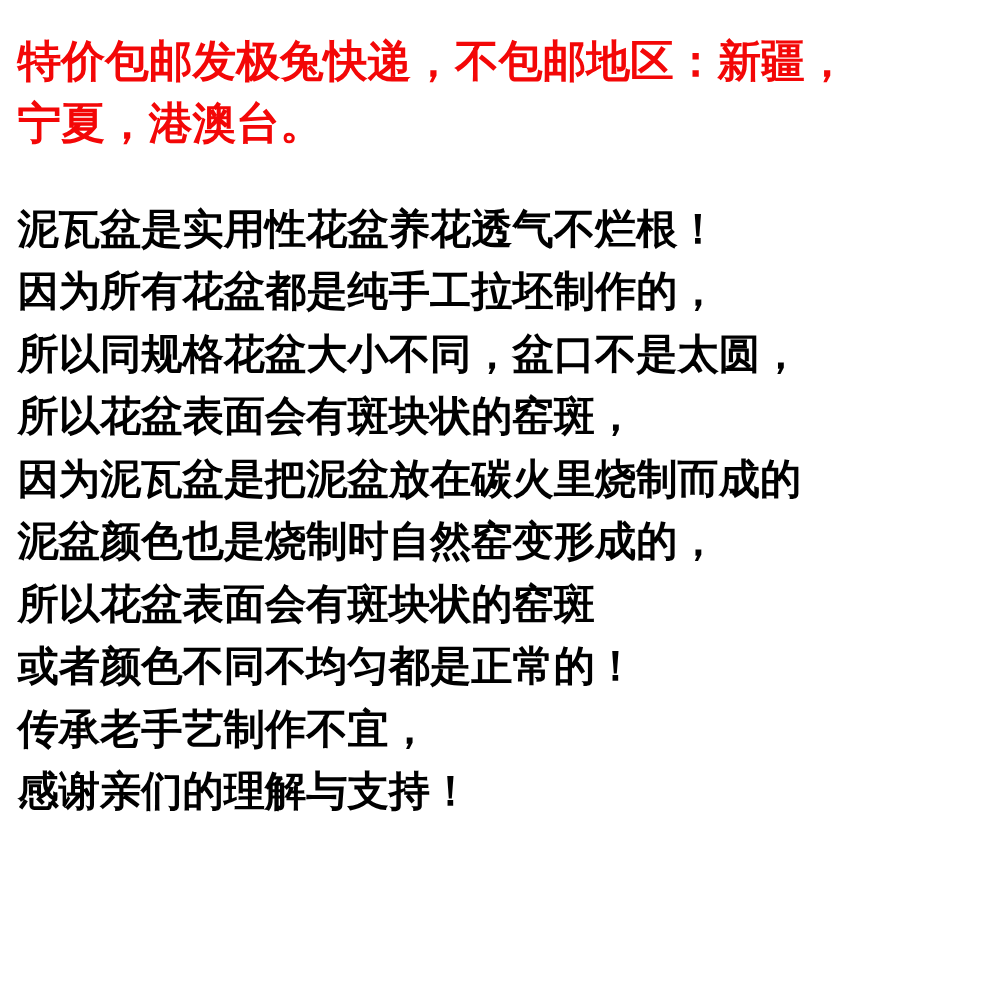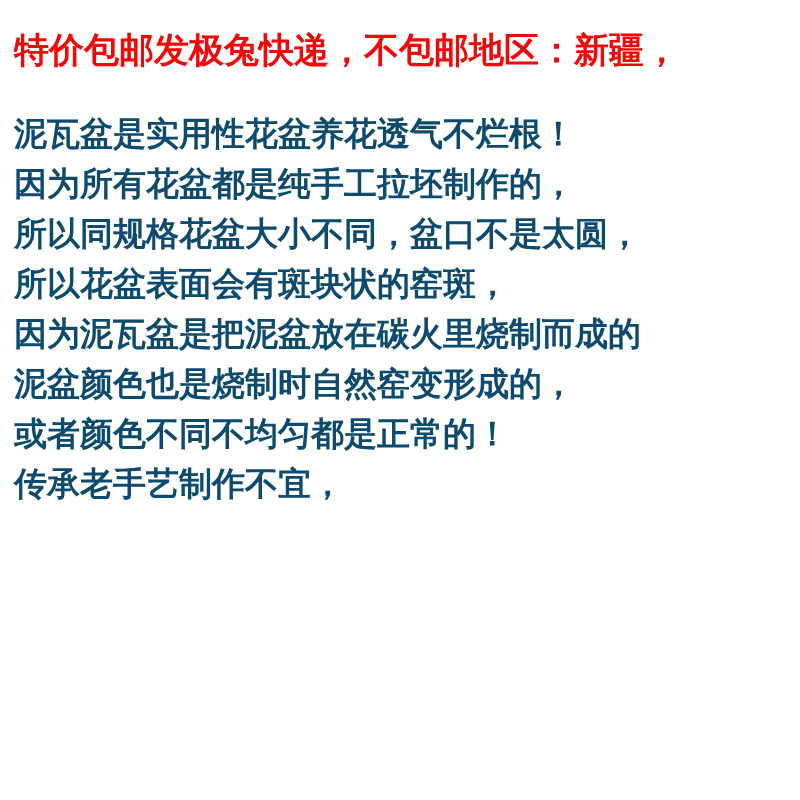--- a/index.html
+++ b/index.html
@@ -28,44 +28,47 @@
     line-height: 49px;
     letter-spacing: 0px;
   }
   .notice-line {
     white-space: nowrap;
   }
   .spacer {
     height: 34px;
   }
   .body-block {
-    color: #0c4a6e;
+    color: #000000;
     font-weight: bold;
     font-size: 33px;
     line-height: 50px;
   }
   .body-line {
     white-space: nowrap;
   }
 </style>
 </head>
 <body>
 
 <div class="page">
 
   <div class="notice-block">
     <div class="notice-line">特价包邮发极兔快递，不包邮地区：新疆，</div>
+    <div class="notice-line">宁夏，港澳台。</div>
   </div>
 
   <div class="spacer"></div>
 
   <div class="body-block">
     <div class="body-line">泥瓦盆是实用性花盆养花透气不烂根！</div>
     <div class="body-line">因为所有花盆都是纯手工拉坯制作的，</div>
     <div class="body-line">所以同规格花盆大小不同，盆口不是太圆，</div>
     <div class="body-line">所以花盆表面会有斑块状的窑斑，</div>
     <div class="body-line">因为泥瓦盆是把泥盆放在碳火里烧制而成的</div>
     <div class="body-line">泥盆颜色也是烧制时自然窑变形成的，</div>
+    <div class="body-line">所以花盆表面会有斑块状的窑斑</div>
     <div class="body-line">或者颜色不同不均匀都是正常的！</div>
     <div class="body-line">传承老手艺制作不宜，</div>
+    <div class="body-line">感谢亲们的理解与支持！</div>
   </div>
 
 </div>
 
 </body></html>

